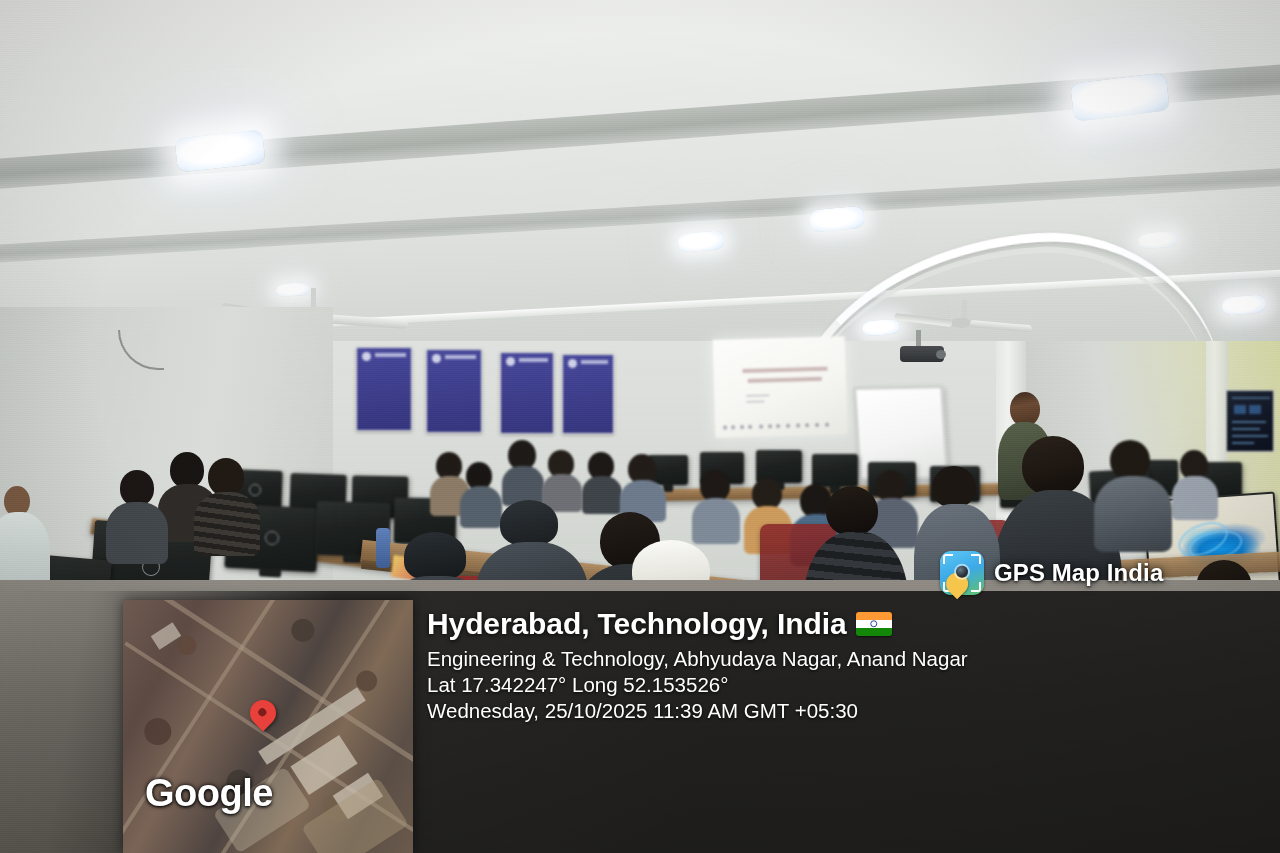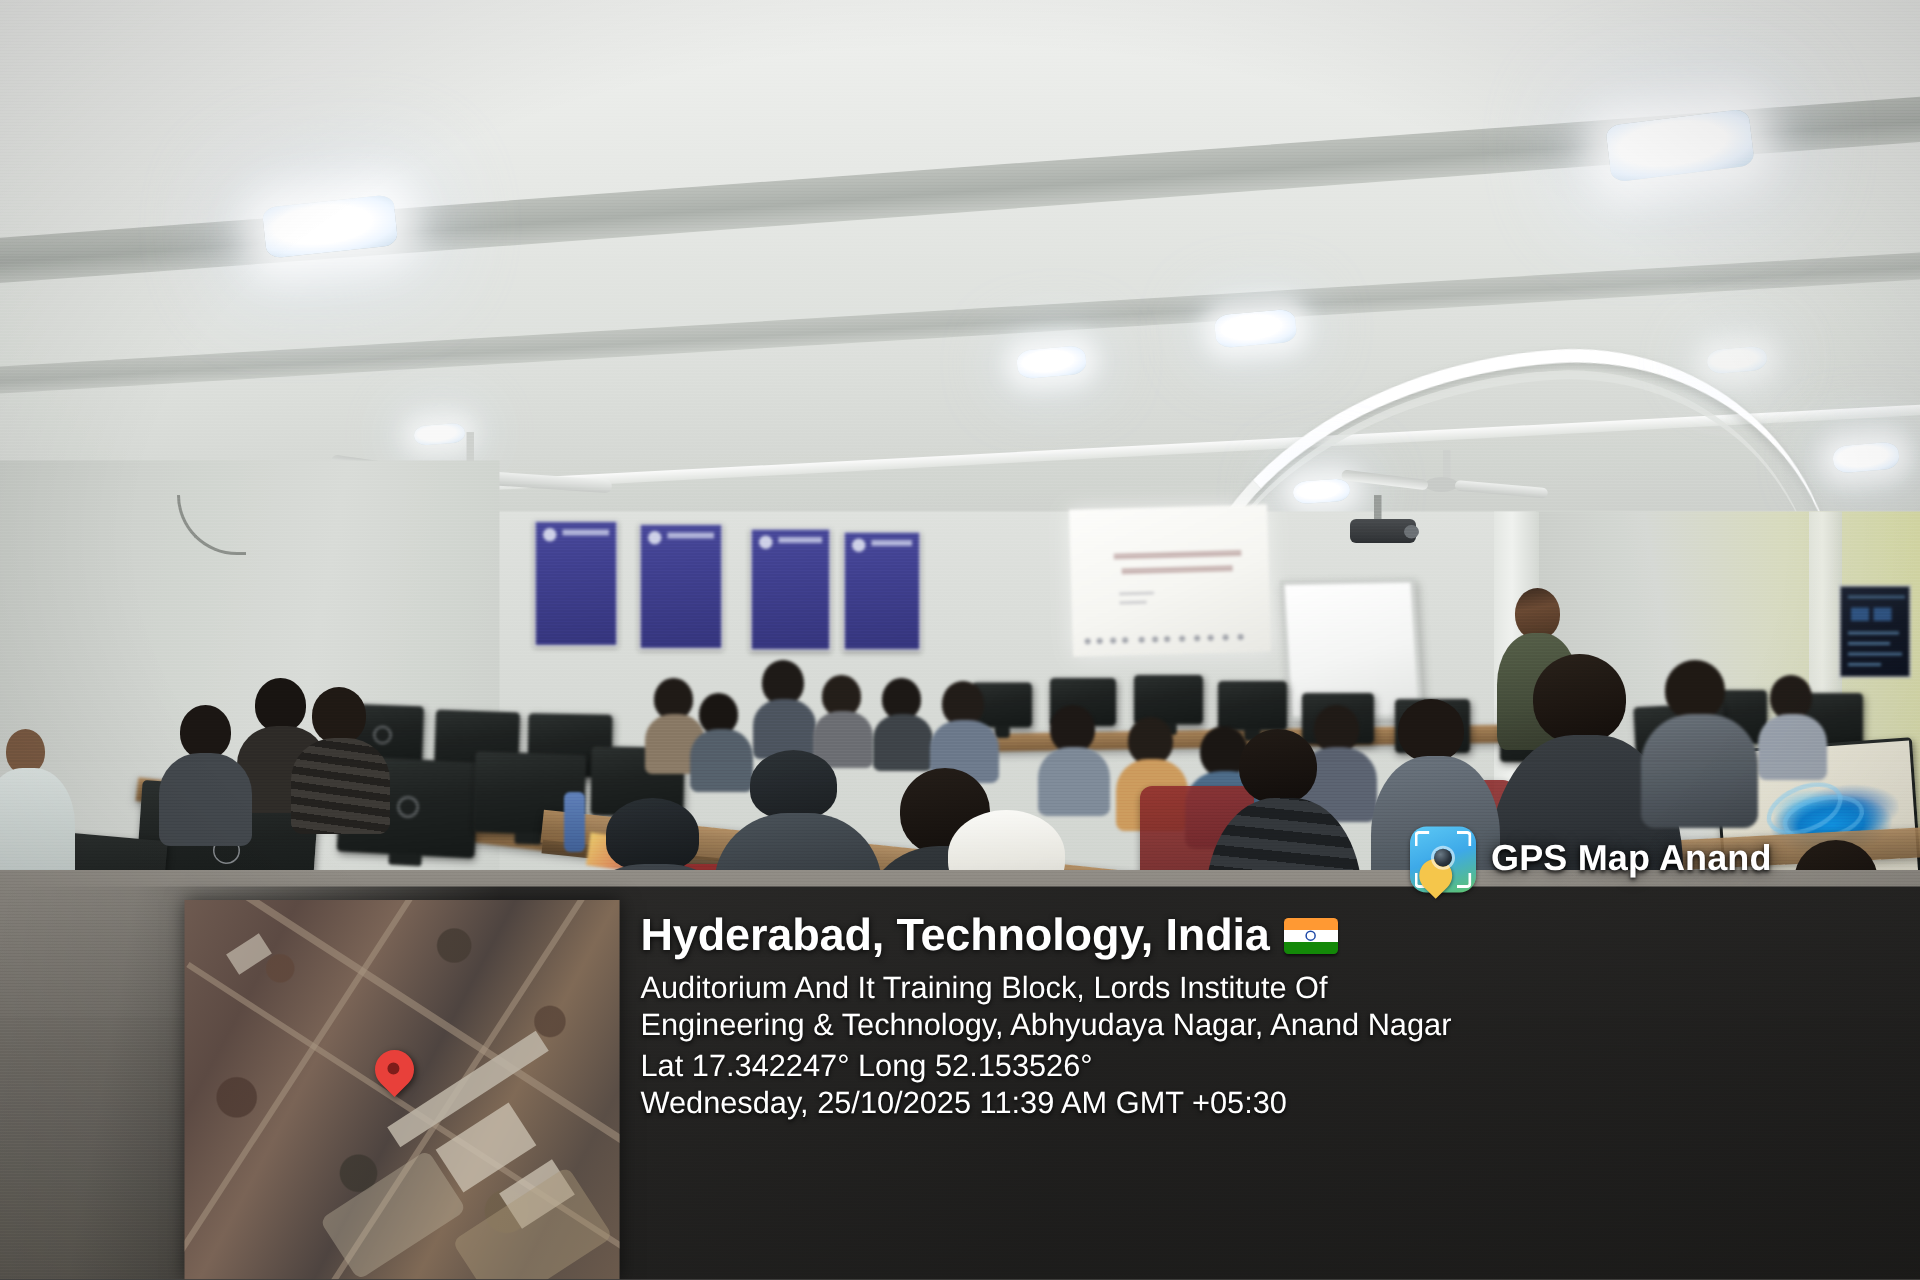--- a/index.html
+++ b/index.html
@@ -655,47 +655,47 @@
 
   <div class="gps-badge">
     <div class="gps-icon">
       <span class="corner c-tl"></span>
       <span class="corner c-tr"></span>
       <span class="corner c-bl"></span>
       <span class="corner c-br"></span>
       <span class="pin"></span>
       <span class="lens"></span>
     </div>
-    <div class="gps-label">GPS Map Anand</div>
+    <div class="gps-label">GPS Map India</div>
   </div>
 
   <div class="infobar">
     <div class="infobar-inner">
       <div class="loc-title">
         <span>Hyderabad, Technology, India</span>
         <span class="flag">
           <span class="chakra"></span>
         </span>
       </div>
       <div class="addr">
-        <div>Auditorium And It Training Block, Lords Institute Of</div>
         <div>Engineering &amp; Technology, Abhyudaya Nagar, Anand Nagar</div>
       </div>
       <div class="latlng">Lat 17.342247° Long 52.153526°</div>
       <div class="stamp">Wednesday, 25/10/2025 11:39 AM GMT +05:30</div>
     </div>
   </div>
 
   <div class="map-thumb">
     <span class="road" style="left:-40px;top:72px;width:400px;height:5px;transform:rotate(33deg);"></span>
     <span class="road" style="left:-30px;top:150px;width:400px;height:4px;transform:rotate(33deg);"></span>
     <span class="road" style="left:60px;top:-30px;width:4px;height:330px;transform:rotate(33deg);"></span>
     <span class="road" style="left:178px;top:-40px;width:4px;height:340px;transform:rotate(33deg);"></span>
     <span class="bldg-strip" style="left:130px;top:118px;width:118px;height:16px;"></span>
     <span class="bldg" style="left:172px;top:148px;width:58px;height:34px;"></span>
     <span class="bldg" style="left:214px;top:182px;width:42px;height:28px;"></span>
     <span class="field" style="left:186px;top:198px;width:92px;height:56px;"></span>
     <span class="field" style="left:96px;top:186px;width:86px;height:48px;background:rgba(190,180,158,.4);"></span>
     <span class="bldg" style="left:30px;top:28px;width:26px;height:16px;background:rgba(214,206,192,.6);"></span>
     <span class="map-pin"></span>
+    <span class="gwatermark">Google</span>
   </div>
 
 </div>
 
 </body></html>

